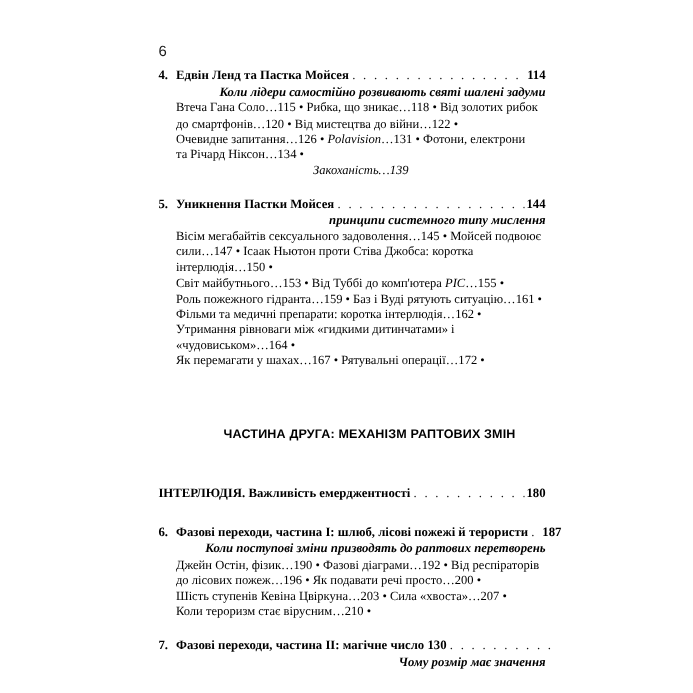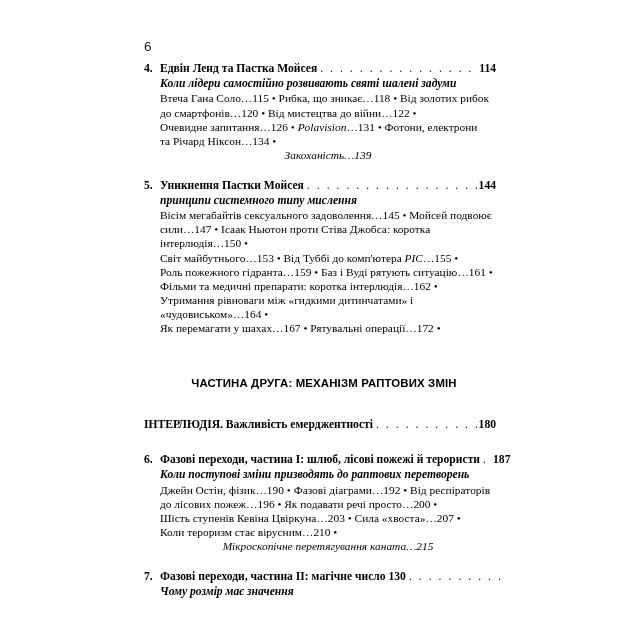--- a/index.html
+++ b/index.html
@@ -75,20 +75,21 @@
     padding-left: 1px;
   }
 
   .subtitle {
     font-style: italic;
     font-weight: bold;
     font-size: 11.6px;
     line-height: 14.2px;
     margin-left: 16px;
     padding-top: 0.5px;
+    text-align: right;
   }
   .subtitle .plainital {
     font-weight: normal;
     font-style: italic;
   }
 
   .entries {
     font-size: 11.4px;
     line-height: 14.1px;
     margin-left: 16px;
@@ -107,21 +108,21 @@
 
   .gap-chapter { height: 17px; }
 
   
   .part-title {
     text-align: center;
     font-family: "Liberation Sans", "DejaVu Sans", sans-serif;
     font-weight: bold;
     font-size: 11.4px;
     letter-spacing: 0.15px;
-    margin: 4px;
+    margin: 16px;
     padding: 0;
     width: 352px;
   }
 
   .interlude-line {
     display: flex;
     align-items: baseline;
     font-weight: bold;
     font-size: 11.6px;
     line-height: 14.2px;
@@ -202,21 +203,20 @@
         <span class="leader">. . . . . . . . . . . . . . . . . . . . . . . . . . . . . . . . . . . . . . . . . . . . . . . . . . . . . . . . . . . . . . . . . . . . . . . . . . . . . . . . . . .</span>
         <span class="chap-page">187</span>
       </div>
       <div class="subtitle">Коли поступові зміни призводять до раптових перетворень</div>
       <div class="entries">
         <div>Джейн Остін, фізик…190 • Фазові діаграми…192 • Від респіраторів</div>
         <div>до лісових пожеж…196 • Як подавати речі просто…200 •</div>
         <div>Шість ступенів Кевіна Цвіркуна…203 • Сила «хвоста»…207 •</div>
         <div>Коли тероризм стає вірусним…210 •</div>
       </div>
-      <div class="tail">Мікроскопічне перетягування каната…215</div>
     </div>
 
     <div class="gap-chapter"></div>
 
     <div class="chapter">
       <div class="chap-line">
         <span class="chap-num">7.</span>
         <span class="chap-title">Фазові переходи, частина II: магічне число 130</span>
         <span class="leader" style="flex:0 0 95px;">. . . . . . . . . . . . . . . . . . . . . . . . . . . . . . . . . . . . . . . . . . . . . . . . . . . . . . . . . . . . . . . . . . . . . . . . . . . . . . . . . . .</span>
         <span class="chap-page"></span>

